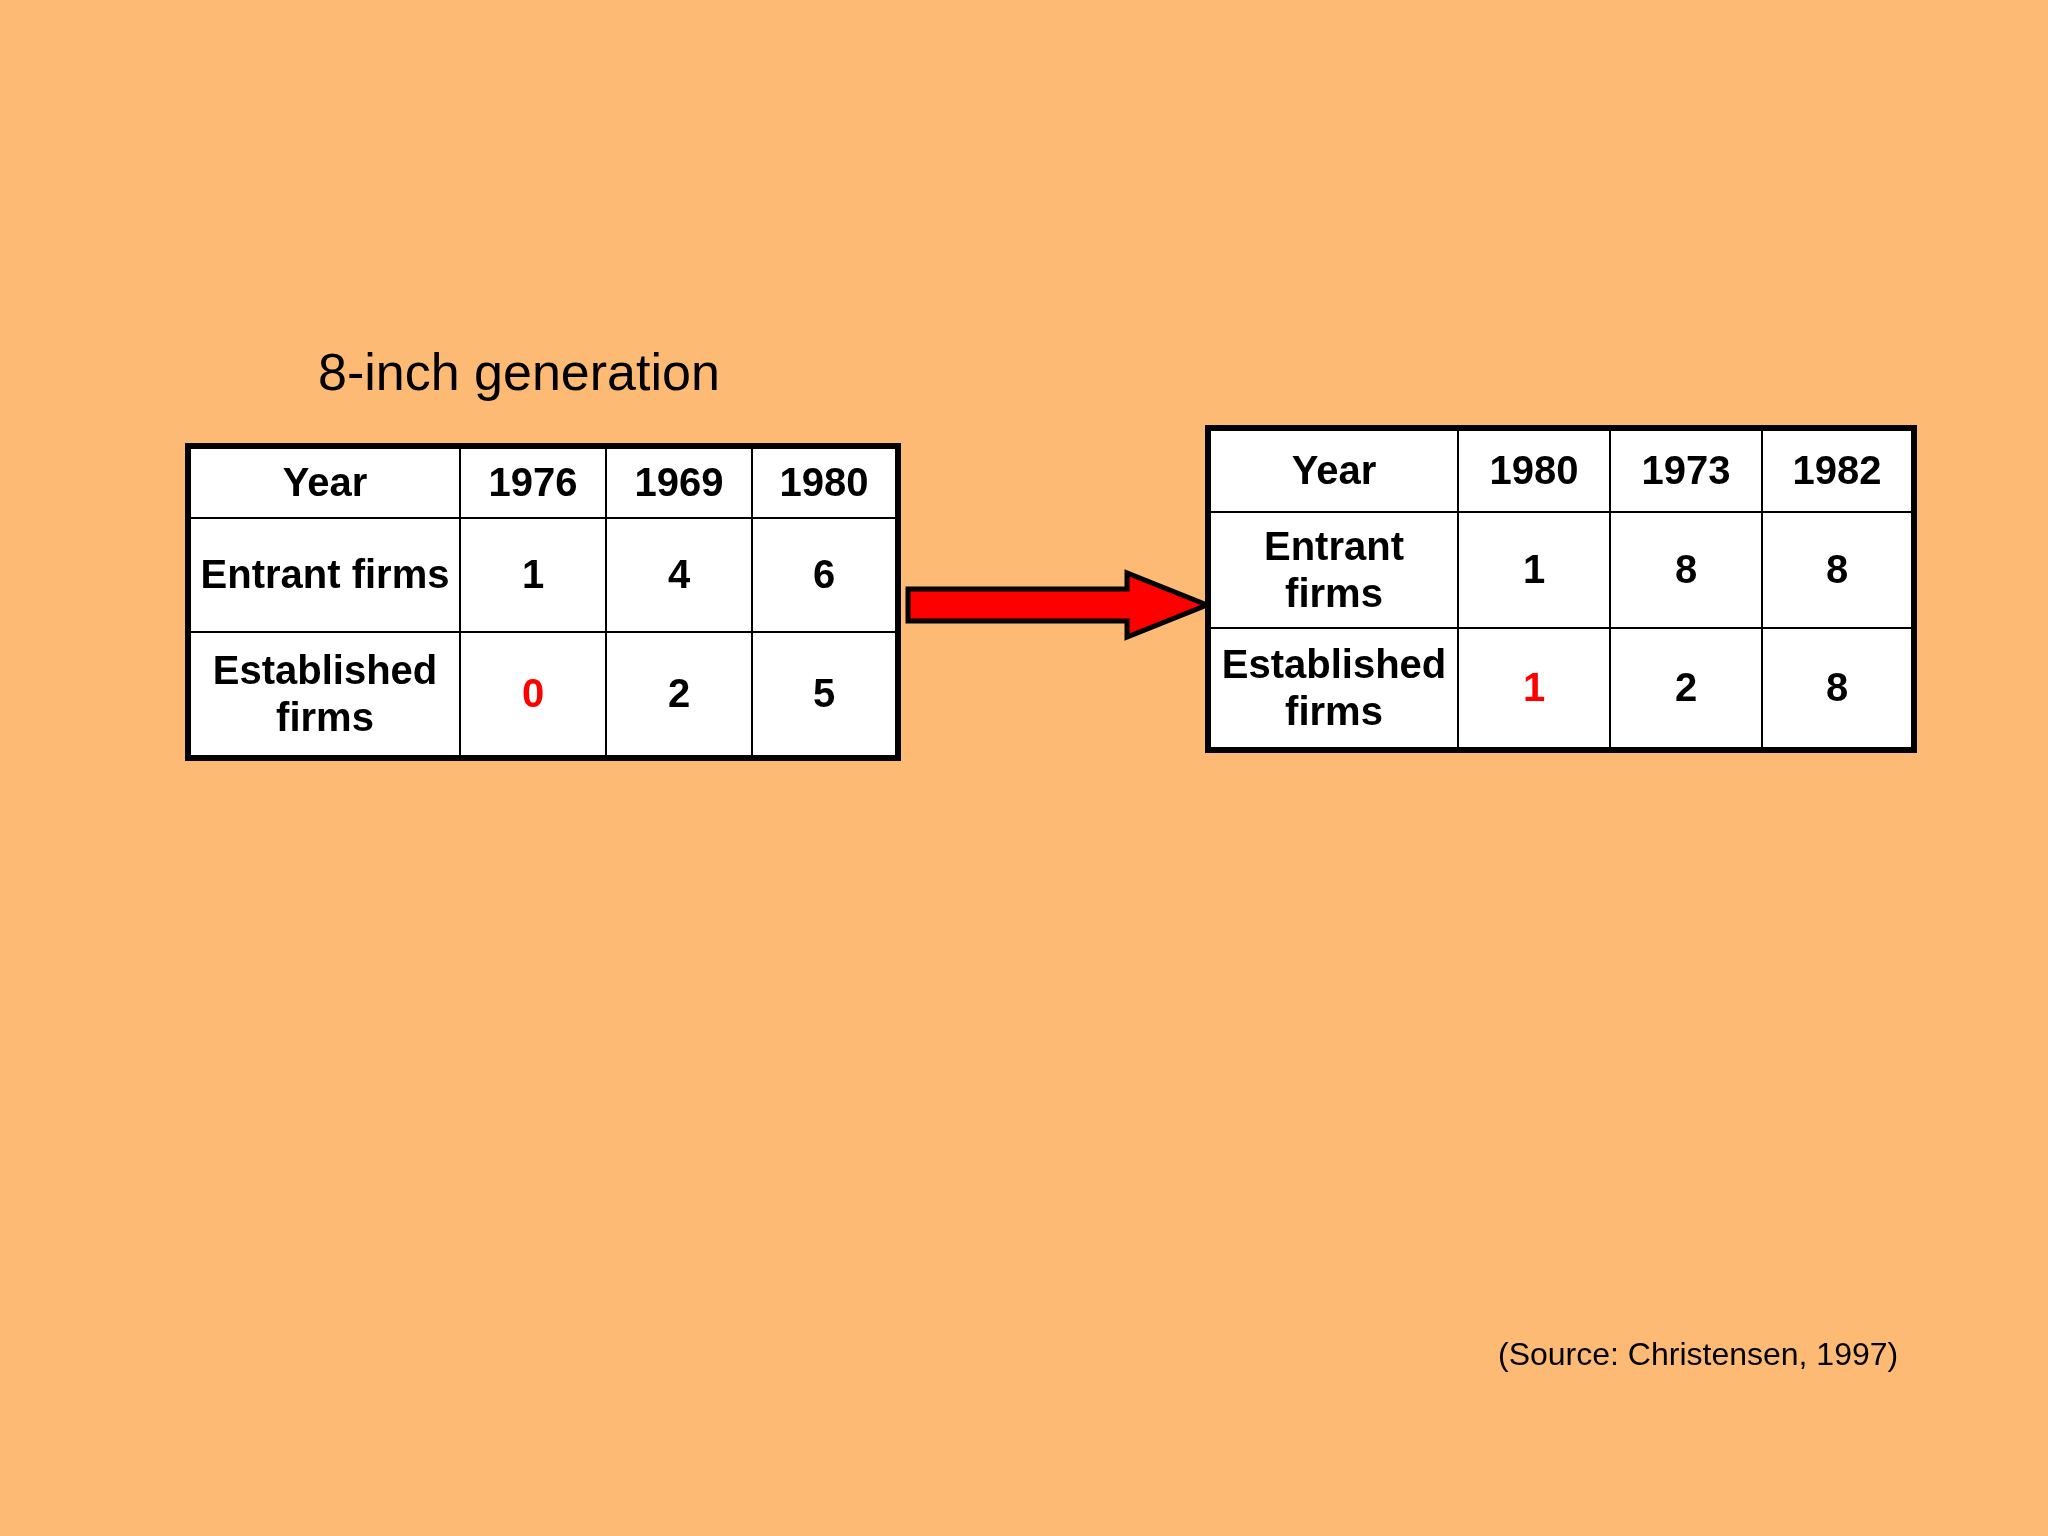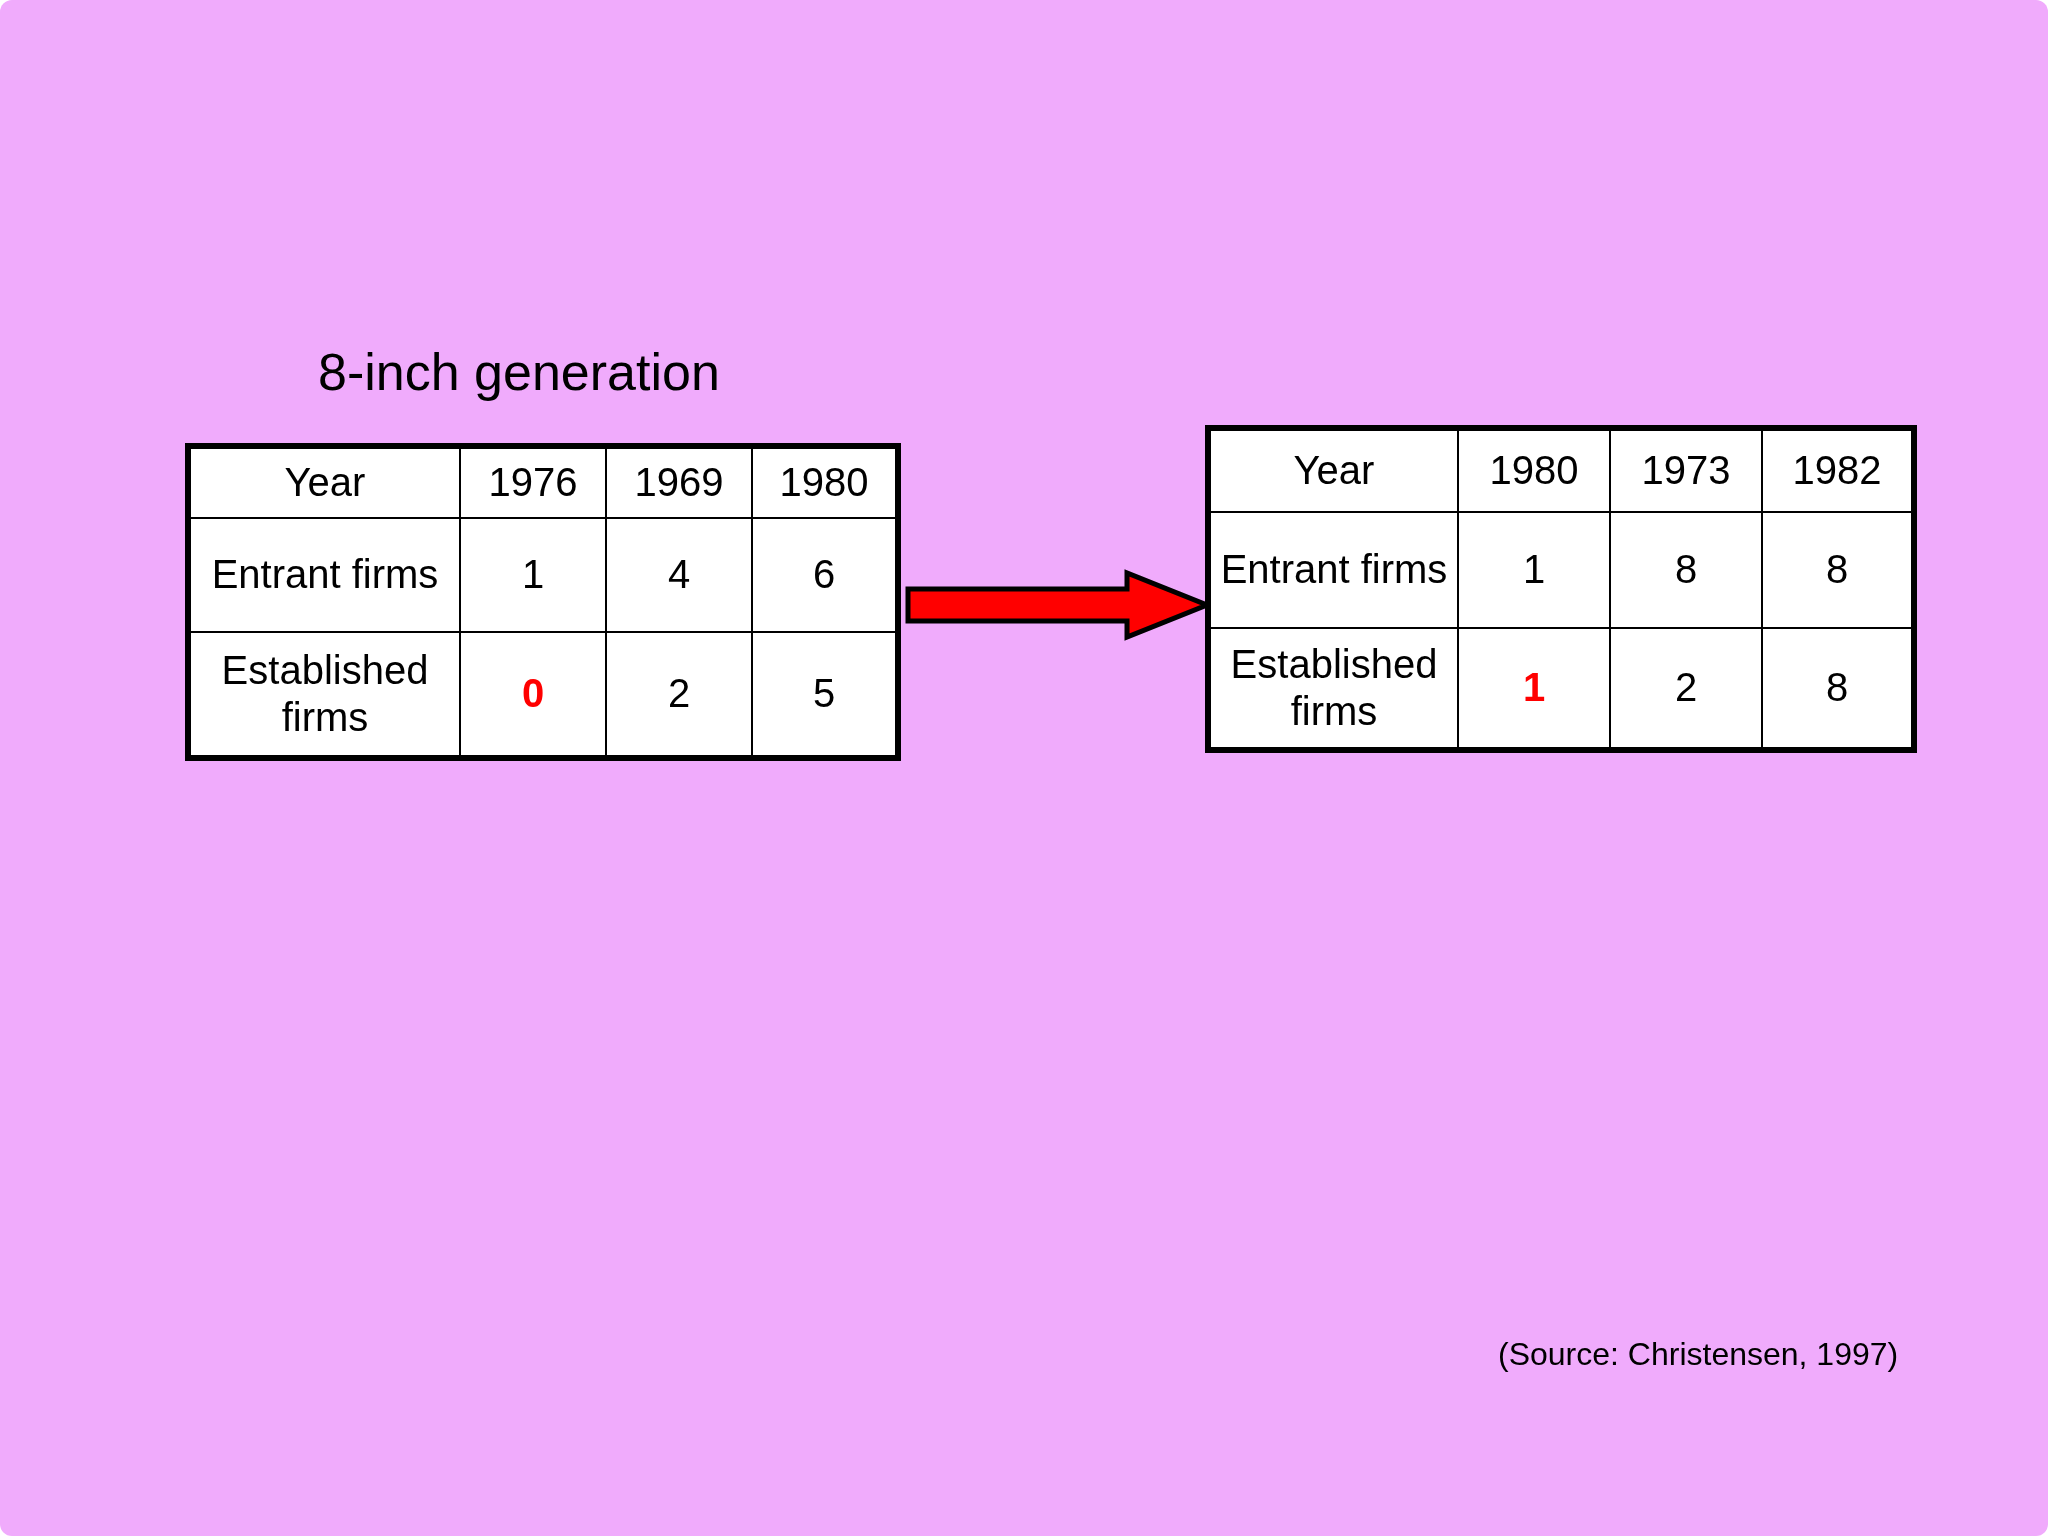--- a/index.html
+++ b/index.html
@@ -5,25 +5,24 @@
 <style>
   html, body {
     margin: 0;
     padding: 0;
     background: #ffffff;
   }
   #slide {
     position: relative;
     width: 2048px;
     height: 1536px;
-    background: #f0abfc;
+    background: #fdba74;
     overflow: hidden;
     font-family: "Liberation Sans", sans-serif;
     color: #000000;
-    border-radius: 12px;
   }
 
   
   .gen-title {
     position: absolute;
     font-size: 52px;
     font-weight: 400;
     line-height: 1.05;
     white-space: nowrap;
     color: #000000;
@@ -37,21 +36,21 @@
     border-collapse: collapse;
     table-layout: fixed;
     border: 6px solid #000000;
     background: #ffffff;
   }
   .gen-table td {
     border: 2px solid #000000;
     text-align: center;
     vertical-align: middle;
     font-size: 40px;
-    font-weight: 400;
+    font-weight: 700;
     line-height: 1.18;
     padding: 0;
     color: #000000;
   }
   .gen-table td.label {
     font-size: 40px;
   }
   .gen-table td.hl {
     color: #FF0000;
     font-weight: bold;

